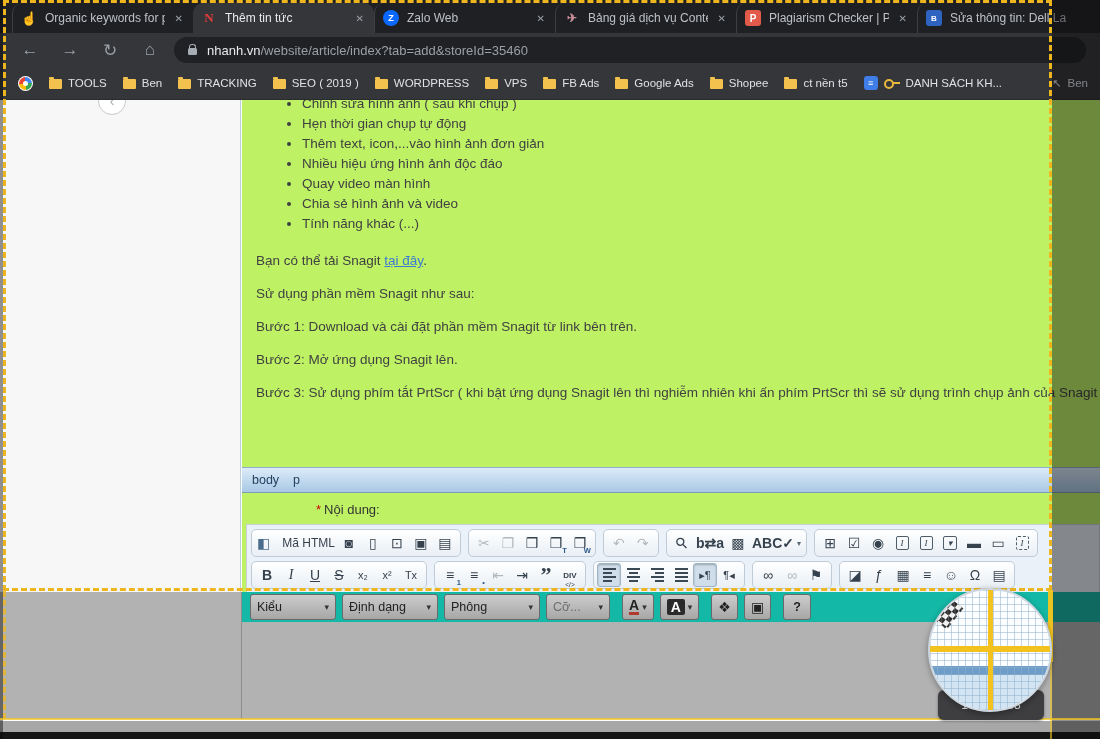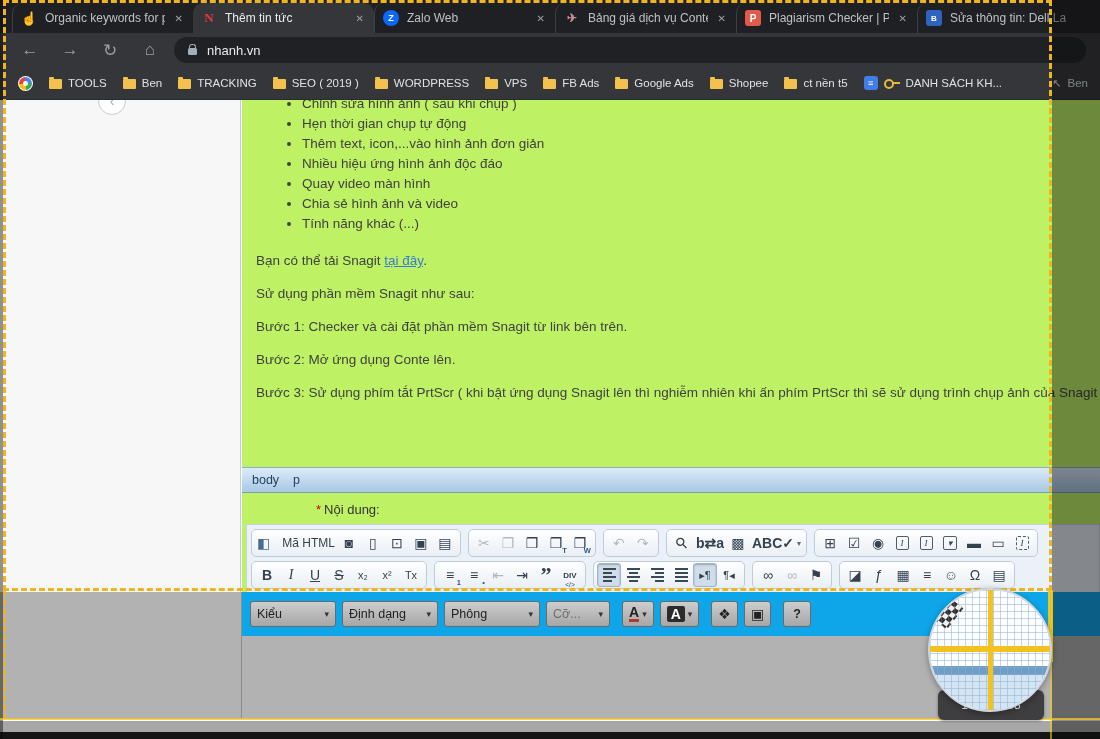--- a/index.html
+++ b/index.html
@@ -104,21 +104,21 @@
   .al-c{background-image:linear-gradient(#3b4955,#3b4955),linear-gradient(#3b4955,#3b4955),linear-gradient(#3b4955,#3b4955),linear-gradient(#3b4955,#3b4955);
         background-size:13px 2px,9px 2px,13px 2px,9px 2px;background-position:0 0,2px 4px,0 8px,2px 12px;}
   .al-r{background-image:linear-gradient(#3b4955,#3b4955),linear-gradient(#3b4955,#3b4955),linear-gradient(#3b4955,#3b4955),linear-gradient(#3b4955,#3b4955);
         background-size:13px 2px,9px 2px,13px 2px,9px 2px;background-position:0 0,4px 4px,0 8px,4px 12px;}
   .al-j{background-image:linear-gradient(#3b4955,#3b4955),linear-gradient(#3b4955,#3b4955),linear-gradient(#3b4955,#3b4955),linear-gradient(#3b4955,#3b4955);
         background-size:13px 2px,13px 2px,13px 2px,13px 2px;background-position:0 0,0 4px,0 8px,0 12px;}
 
   
   .bottom-area{position:absolute;left:0;top:592px;width:1100px;height:127px;background:#b2b2b2;z-index:5;}
   .bottom-divider{position:absolute;left:241px;top:0;bottom:0;width:1px;background:#8d8d8d;}
-  .row3strip{position:absolute;left:242px;top:0;right:0;height:44px;background:#0ea5e9;
+  .row3strip{position:absolute;left:242px;top:0;right:0;height:30px;background:#14b8a6;
              display:flex;align-items:center;padding-left:8px;}
   .row3 .tb-group{background:none;border:none;margin-right:12px;padding:0;gap:6px;}
   .row3 .tb-btn{background:linear-gradient(#cdcdcd,#a6a6a6);border:1px solid #6a6a6a;height:26px;padding:0 6px;color:#222;}
   .row3 .tb-lbl{color:#222;font-size:12.5px;margin-left:0;}
   .row3 .caret{color:#333;font-size:9px;}
   .combo{justify-content:space-between;padding:0 8px;}
   .w86{width:86px;} .w96{width:96px;} .w64{width:64px;}
   .muted .tb-lbl{color:#6e6e6e;}
   .gl.acolor{font-weight:bold;border-bottom:3px solid #b03a2e;line-height:13px;}
   .gl.abg{background:#2b2b2b;color:#fff;padding:0 4px;border-radius:2px;font-weight:bold;}
@@ -195,20 +195,21 @@
   </div>
 
   <div class="navbar">
     <span class="navbtn">←</span>
     <span class="navbtn">→</span>
     <span class="navbtn">↻</span>
     <span class="navbtn">⌂</span>
     <div class="urlbar">
       <span class="lock"></span>
       <span class="url-domain">nhanh.vn</span>
+        <span class="url-path">/website/article/index?tab=add&amp;storeId=35460</span>
     </div>
   </div>
 
   <div class="bookmarks">
 
   <div class="bm">
         <span class="bm-ic ic-google"></span>
 
       </div>
       <div class="bm">
@@ -288,21 +289,21 @@
           <li>Thêm text, icon,...vào hình ảnh đơn giản</li>
           <li>Nhiều hiệu ứng hình ảnh độc đáo</li>
           <li>Quay video màn hình</li>
           <li>Chia sẻ hình ảnh và video</li>
           <li>Tính năng khác (...)</li>
         </ul>
       <div class="paras">
         <p><span>Bạn có thể tải Snagit </span><a class="lnk">tại đây</a><span>.</span></p>
         <span>
           
-        <p>Sử dụng phần mềm Snagit như sau:</p><p>Bước 1: Checker và cài đặt phần mềm Snagit từ link bên trên.</p><p>Bước 2: Mở ứng dụng Conte lên.</p><p>Bước 3: Sử dụng phím tắt PrtScr ( khi bật ứng dụng Snagit lên thì nghiễm nhiên khi ấn phím PrtScr thì sẽ sử dụng trình chụp ảnh của Snagit luô</p></span>
+        <p>Sử dụng phần mềm Snagit như sau:</p><p>Bước 1: Download và cài đặt phần mềm Snagit từ link bên trên.</p><p>Bước 2: Mở ứng dụng Snagit lên.</p><p>Bước 3: Sử dụng phím tắt PrtScr ( khi bật ứng dụng Snagit lên thì nghiễm nhiên khi ấn phím PrtScr thì sẽ sử dụng trình chụp ảnh của Snagit luô</p></span>
       </div>
     </div>
 
     <div class="pathbar">
 
     <span class="pathel">body</span>
         <span class="pathel">p</span>
       </div>
 
     <div class="noidung">

